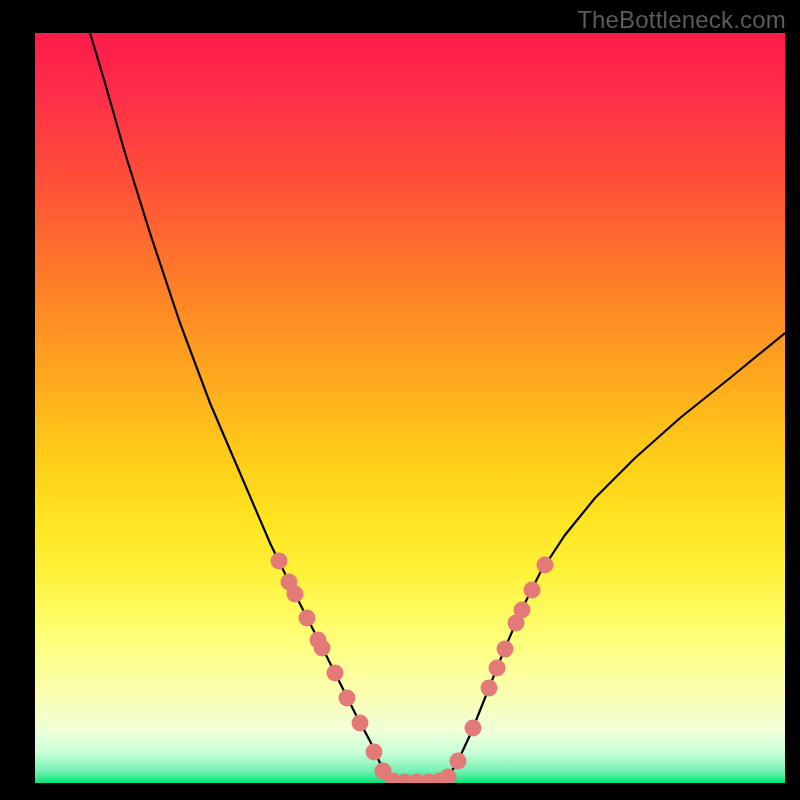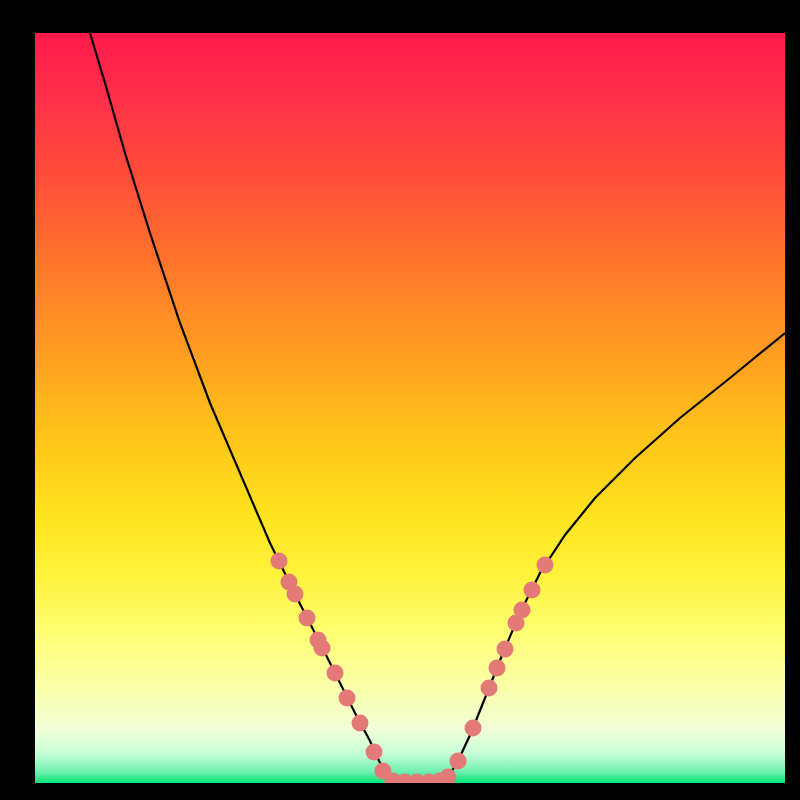--- a/index.html
+++ b/index.html
@@ -64,20 +64,21 @@
     left: 0;
     top: 0;
     width: 100%;
     height: 100%;
   }
 </style>
 </head>
 <body>
 <div class="frame">
 
+  <div class="watermark">TheBottleneck.com</div>
 
   <div class="plot-area">
     <div class="gradient"></div>
 
     <svg class="curves" viewBox="0 0 750 750" preserveAspectRatio="none">
       <path id="path-left" fill="none" stroke-width="2.2" d="M 55 0 L 70 50 L 90 120 L 115 200 L 145 290 L 175 370 L 205 440 L 235 510 L 262 565 L 285 610 L 305 650 L 320 680 L 335 708 L 345 730 L 352 745 L 358 750" stroke="#000000"></path>
       <path id="path-floor" fill="none" stroke-width="12" stroke-linecap="round" d="M 358 750 L 405 750" stroke="#e47a78"></path>
       <path id="path-right" fill="none" stroke-width="2.2" d="M 405 750 L 412 745 L 422 730 L 436 700 L 452 660 L 468 620 L 485 580 L 505 540 L 530 502 L 560 465 L 600 425 L 645 385 L 695 345 L 750 300" stroke="#000000"></path>
       <g id="markers">
           <circle cx="244" cy="528" r="8.5" fill="#e47a78" stroke="#c95a58" stroke-width="0"></circle>

